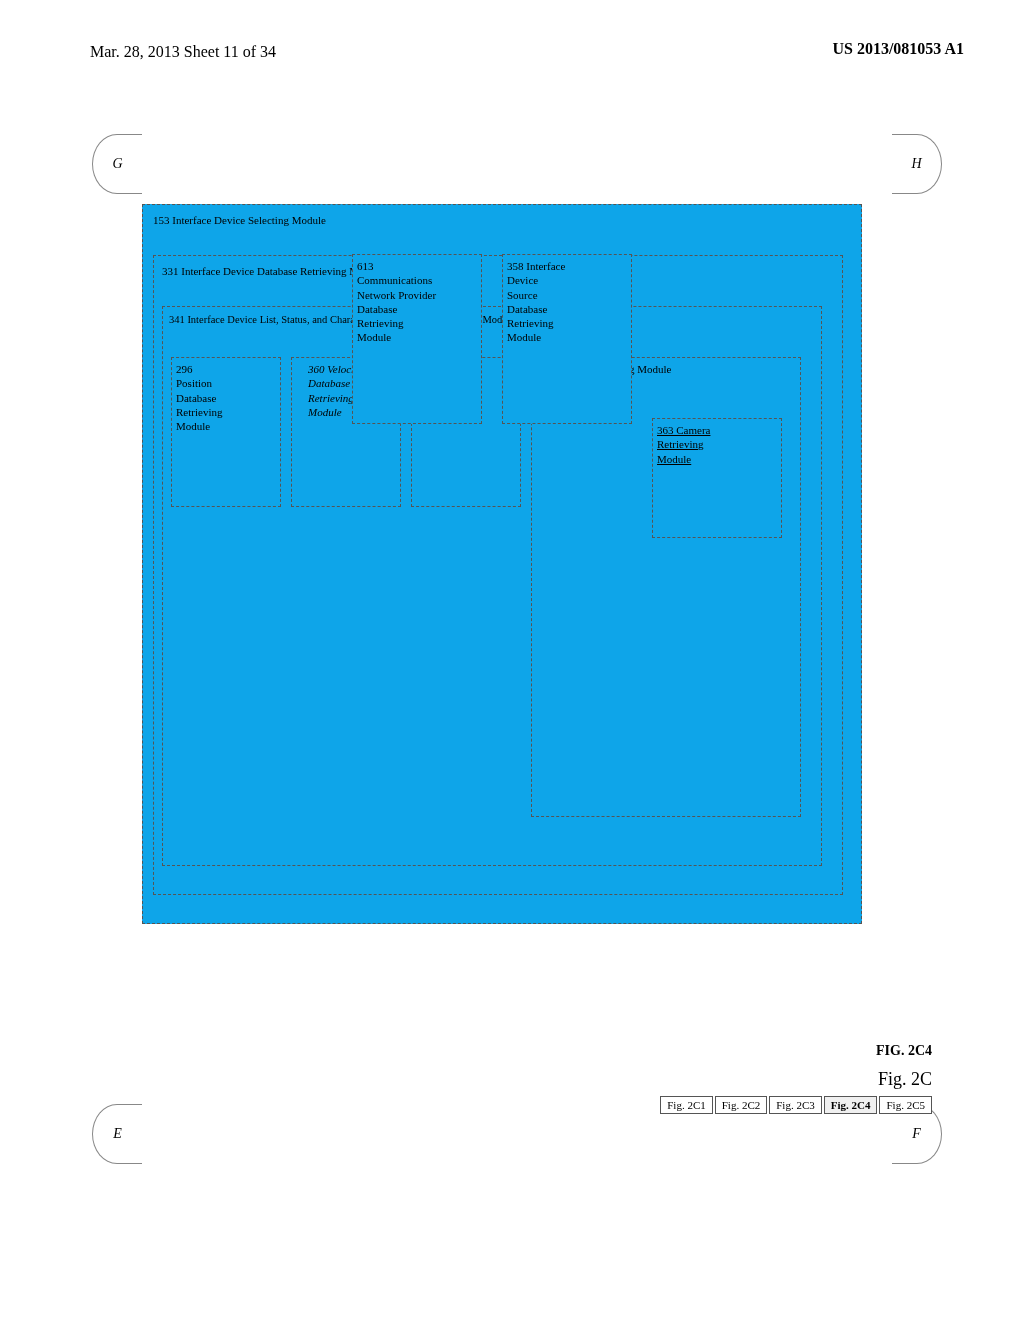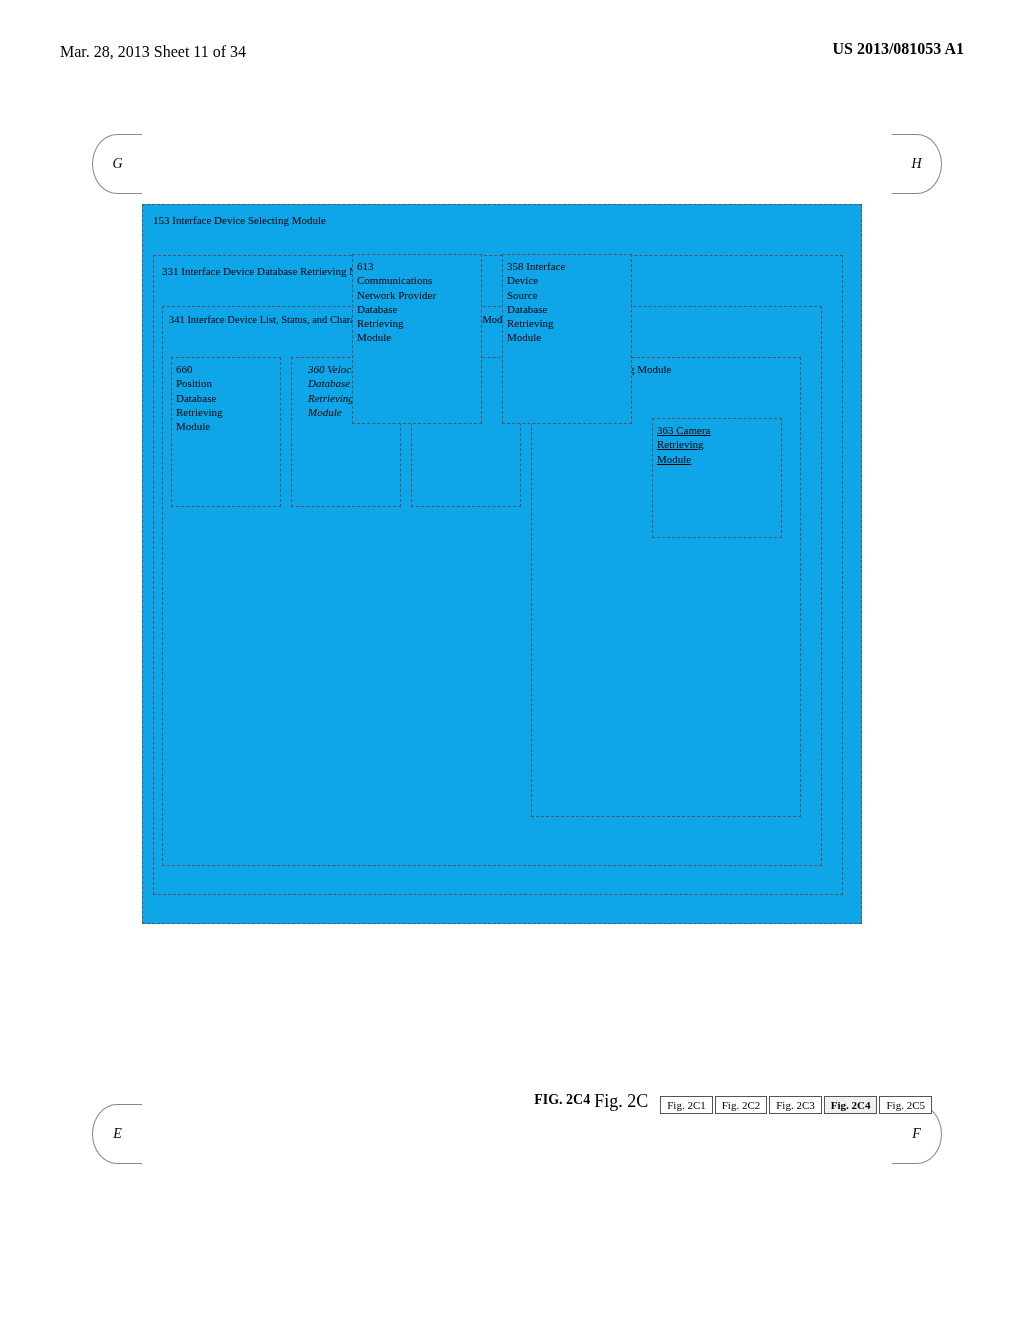--- a/index.html
+++ b/index.html
@@ -22,20 +22,21 @@
     }
     .header-left {
       font-size: 20px;
       font-weight: bold;
       line-height: 1.3;
     }
     .header-center {
       font-size: 16px;
       text-align: right;
       line-height: 1.5;
+      margin-left: 30px;
     }
     .header-right {
       font-size: 16px;
       font-weight: bold;
       text-align: right;
     }
 
     
     .diagram-area {
       position: relative;
@@ -55,21 +56,21 @@
       position: absolute;
       font-size: 11px;
       line-height: 1.3;
       color: #000;
     }
 
     
     .fig-labels {
       position: absolute;
       display: flex;
-      flex-direction: row;
+      flex-direction: column;
       align-items: flex-end;
       gap: 4px;
     }
 
     .fig-row {
       display: flex;
       gap: 2px;
       align-items: center;
       padding-left: 8px;
     }
@@ -124,21 +125,21 @@
   <div class="dashed-box" style="top:80px; left:80px; width:720px; height:720px;">
     <div class="box-label" style="top:8px; left:10px;">153 Interface Device Selecting Module</div>
 
     <div class="dashed-box" style="top:50px; left:10px; width:690px; height:640px;">
       <div class="box-label" style="top:8px; left:8px;">331 Interface Device Database Retrieving Module</div>
 
       <div class="dashed-box" style="top:50px; left:8px; width:660px; height:560px;">
         <div class="box-label" style="top:6px; left:6px; font-size:10.5px;">341 Interface Device List, Status, and Characte-ristic Database Retrieving Module</div>
 
         <div class="dashed-box" style="top:50px; left:8px; width:110px; height:150px;">
-          <div class="box-label" style="top:4px; left:4px; white-space:pre-line;">660
+          <div class="box-label" style="top:4px; left:4px; white-space:pre-line;">296
 Position
 Database
 Retrieving
 Module</div>
         </div>
 
         <div class="dashed-box" style="top:50px; left:128px; width:110px; height:150px;">
           <div class="box-label" style="top:4px; left:16px; white-space:pre-line;font-style:italic;">360 Velocity
 Database
 Retrieving

